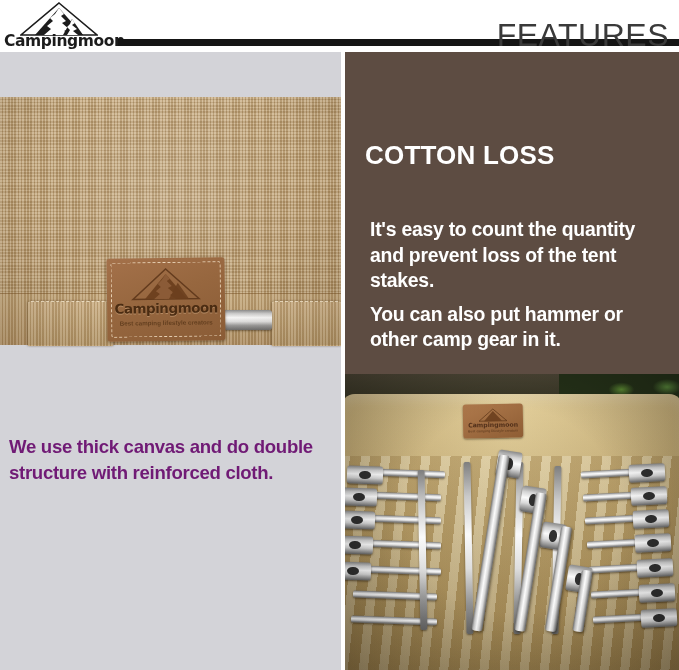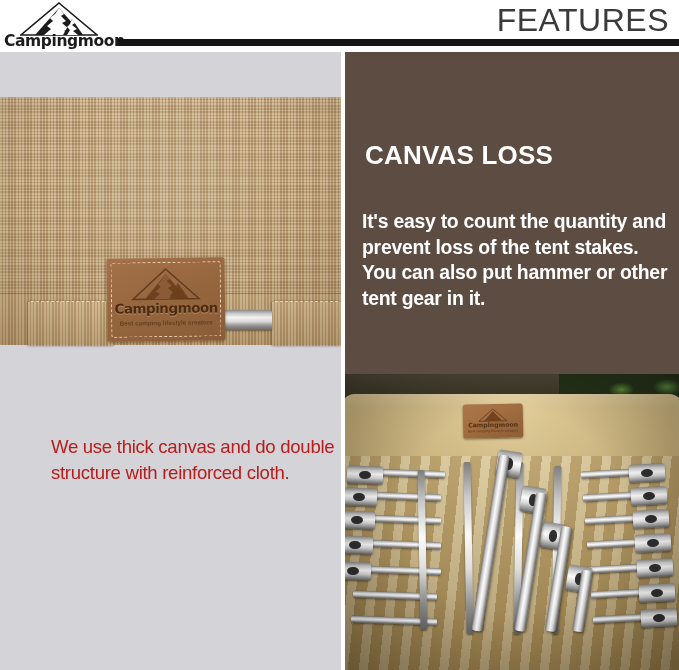--- a/index.html
+++ b/index.html
@@ -48,21 +48,21 @@
     white-space: nowrap;
   }
   .header-rule {
     position: absolute;
     left: 118px; top: 39px;
     width: 561px; height: 7px;
     background: #151515;
   }
   .features-title {
     position: absolute;
-    right: 10px; top: 3px;
+    right: 10px; top: 18px;
     font-family: "Liberation Sans", sans-serif;
     font-weight: 400;
     font-size: 32px;
     letter-spacing: 0.5px;
     color: #3a3a3a;
     line-height: 34px;
     white-space: nowrap;
   }
 
   
@@ -201,45 +201,44 @@
     position: absolute;
     left: 17px; top: 157px;
     width: 312px;
     font-family: "Liberation Sans", sans-serif;
     font-weight: 700;
     font-size: 19.4px;
     color: #ffffff;
     line-height: 25.5px;
     letter-spacing: -0.25px;
   }
-  .pl-body p { margin: 0; }
+  .pl-body p { margin: 8px; }
 
   
   .dc-title {
     position: absolute;
     left: 8px; top: 18px;
     font-family: "Liberation Sans", sans-serif;
     font-weight: 700;
     font-size: 25px;
     letter-spacing: -0.3px;
     color: #333333;
     line-height: 29px;
     white-space: nowrap;
   }
   .dc-body {
     position: absolute;
     left: 9px; top: 60px;
     width: 332px;
     font-family: "Liberation Sans", sans-serif;
-    font-weight: 400;
+    font-weight: 700;
     font-size: 18.6px;
-    color: #b91c1c;
+    color: #701a75;
     line-height: 25.8px;
     letter-spacing: -0.3px;
-    margin-left: 42px;
   }
   .dc-body p { margin: 0; }
 
   
   .stakes-photo {
     position: absolute;
     left: 0; top: 0;
     width: 334px; height: 296px;
     background: linear-gradient(180deg, #4a4434 0%, #30301e 12%, #241f14 100%);
     overflow: hidden;
@@ -396,24 +395,24 @@
       <div class="bag-flap">
         <div class="pocket pocket-a"></div>
         <div class="pocket pocket-b"></div>
         <div class="stake-bar"></div>
       </div>
 
     </div>
   </div>
 
   <div class="panel panel-tr">
-    <div class="pl-title">CANVAS LOSS</div>
+    <div class="pl-title">COTTON LOSS</div>
     <div class="pl-body">
       <p>It's easy to count the quantity and prevent loss of the tent stakes.</p>
-      <p>You can also put hammer or other tent gear in it.</p>
+      <p>You can also put hammer or other camp gear in it.</p>
     </div>
   </div>
 
   <div class="panel panel-bl">
     <div class="dc-body">
       <p>We use thick canvas and do double structure with reinforced cloth.</p>
     </div>
   </div>
 
   <div class="panel panel-br">

